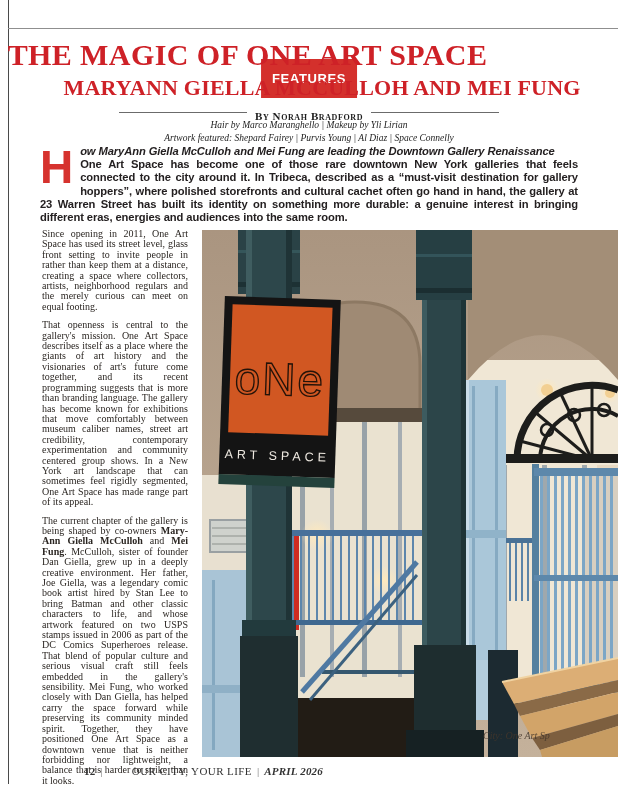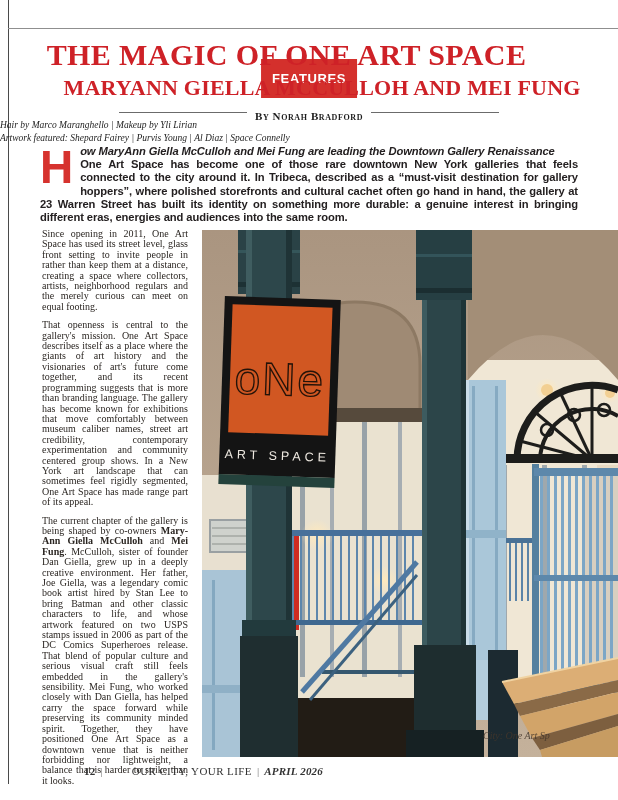--- a/index.html
+++ b/index.html
@@ -4,28 +4,28 @@
 <style>
   html,body{margin:0;padding:0;background:#e9e9e9;}
   .page{position:relative;width:618px;height:800px;background:#ffffff;overflow:hidden;
         font-family:"Liberation Serif",serif;}
   .left-rule{position:absolute;left:8px;top:0;width:1px;height:784px;background:#4a4a4a;}
   .top-rule{position:absolute;left:8px;top:28px;width:610px;height:1px;background:#8f8f8f;}
   .features-badge{position:absolute;top:15px;left:50%;transform:translateX(-50%);
         background:#d4302c;color:#ffffff;font-family:"Liberation Sans",sans-serif;
         font-weight:bold;font-size:13px;letter-spacing:.6px;padding:12px 11px;line-height:15px;margin-top:44px;}
   .title{position:absolute;top:38px;left:0;width:495px;text-align:center;margin:0;
-        font-size:30px;line-height:34px;font-weight:bold;color:#ce2127;letter-spacing:.4px;padding-left:39px;}
+        font-size:30px;line-height:34px;font-weight:bold;color:#ce2127;letter-spacing:.4px;}
   .subtitle{position:absolute;top:75px;left:13px;width:618px;text-align:center;margin:0;
         font-size:22px;line-height:25px;font-weight:bold;color:#ce2127;letter-spacing:.2px;}
   .byline{position:absolute;top:102px;left:119px;width:380px;display:flex;align-items:center;gap:8px;}
   .byline .rule{flex:1;height:1px;background:#6b6b6b;}
   .byline .byline-text{font-size:11px;font-weight:bold;font-variant:small-caps;
         letter-spacing:.6px;color:#1d1d1d;white-space:nowrap;margin-top:8px;}
-  .credits{position:absolute;top:119px;left:0;width:618px;
+  .credits{position:absolute;top:119px;left:0;width:618px;text-align:center;
         font-style:italic;font-size:9.5px;line-height:12.5px;color:#222;}
   .intro{position:absolute;top:145px;left:40px;width:538px;text-align:justify;
         font-family:"Liberation Sans",sans-serif;font-weight:bold;font-size:11.2px;
         line-height:13.2px;letter-spacing:-.1px;color:#242021;}
   .dropcap{float:left;font-family:"Liberation Sans",sans-serif;font-weight:bold;
         font-size:46px;line-height:38px;color:#d6322e;margin:3px 7px 0 0;}
   .body-col{position:absolute;top:229px;left:42px;width:146px;}
   .body-col p{margin:0 0 8px;font-size:10px;line-height:10.4px;text-align:justify;color:#2b2622;}
   .photo{position:absolute;left:202px;top:230px;width:416px;height:527px;overflow:hidden;background:#b7a28c;}
   .photo svg{display:block;}

